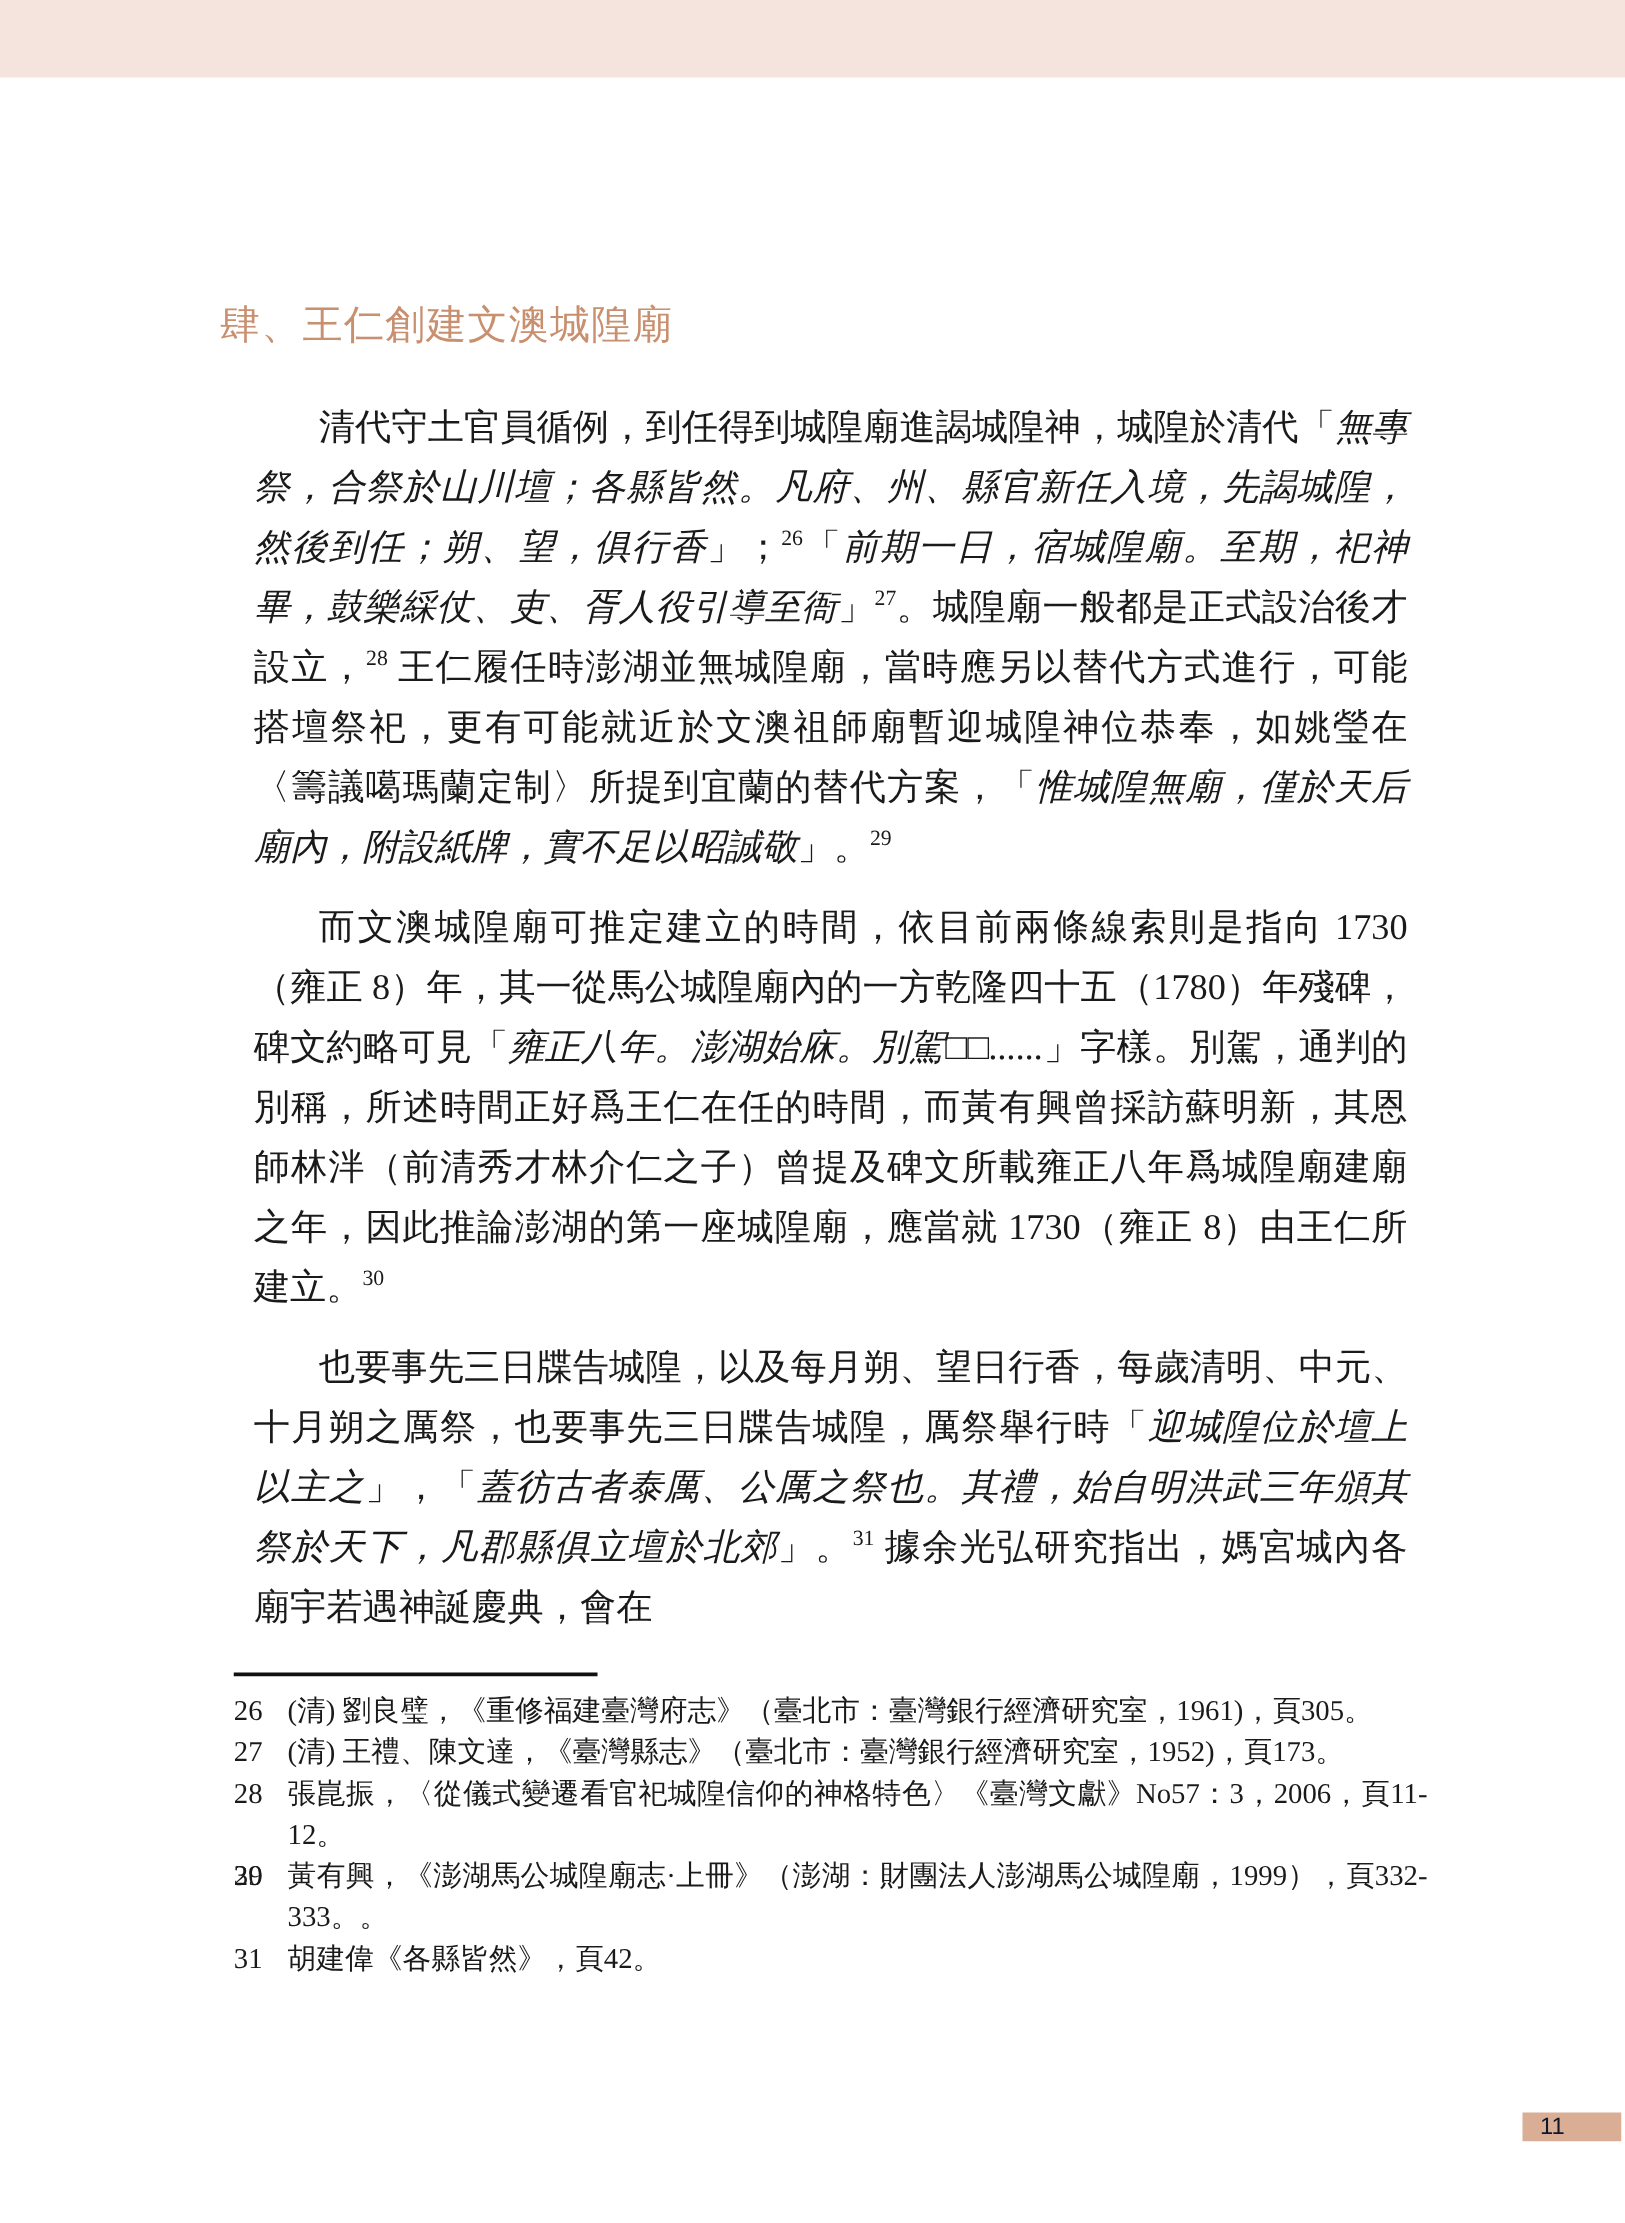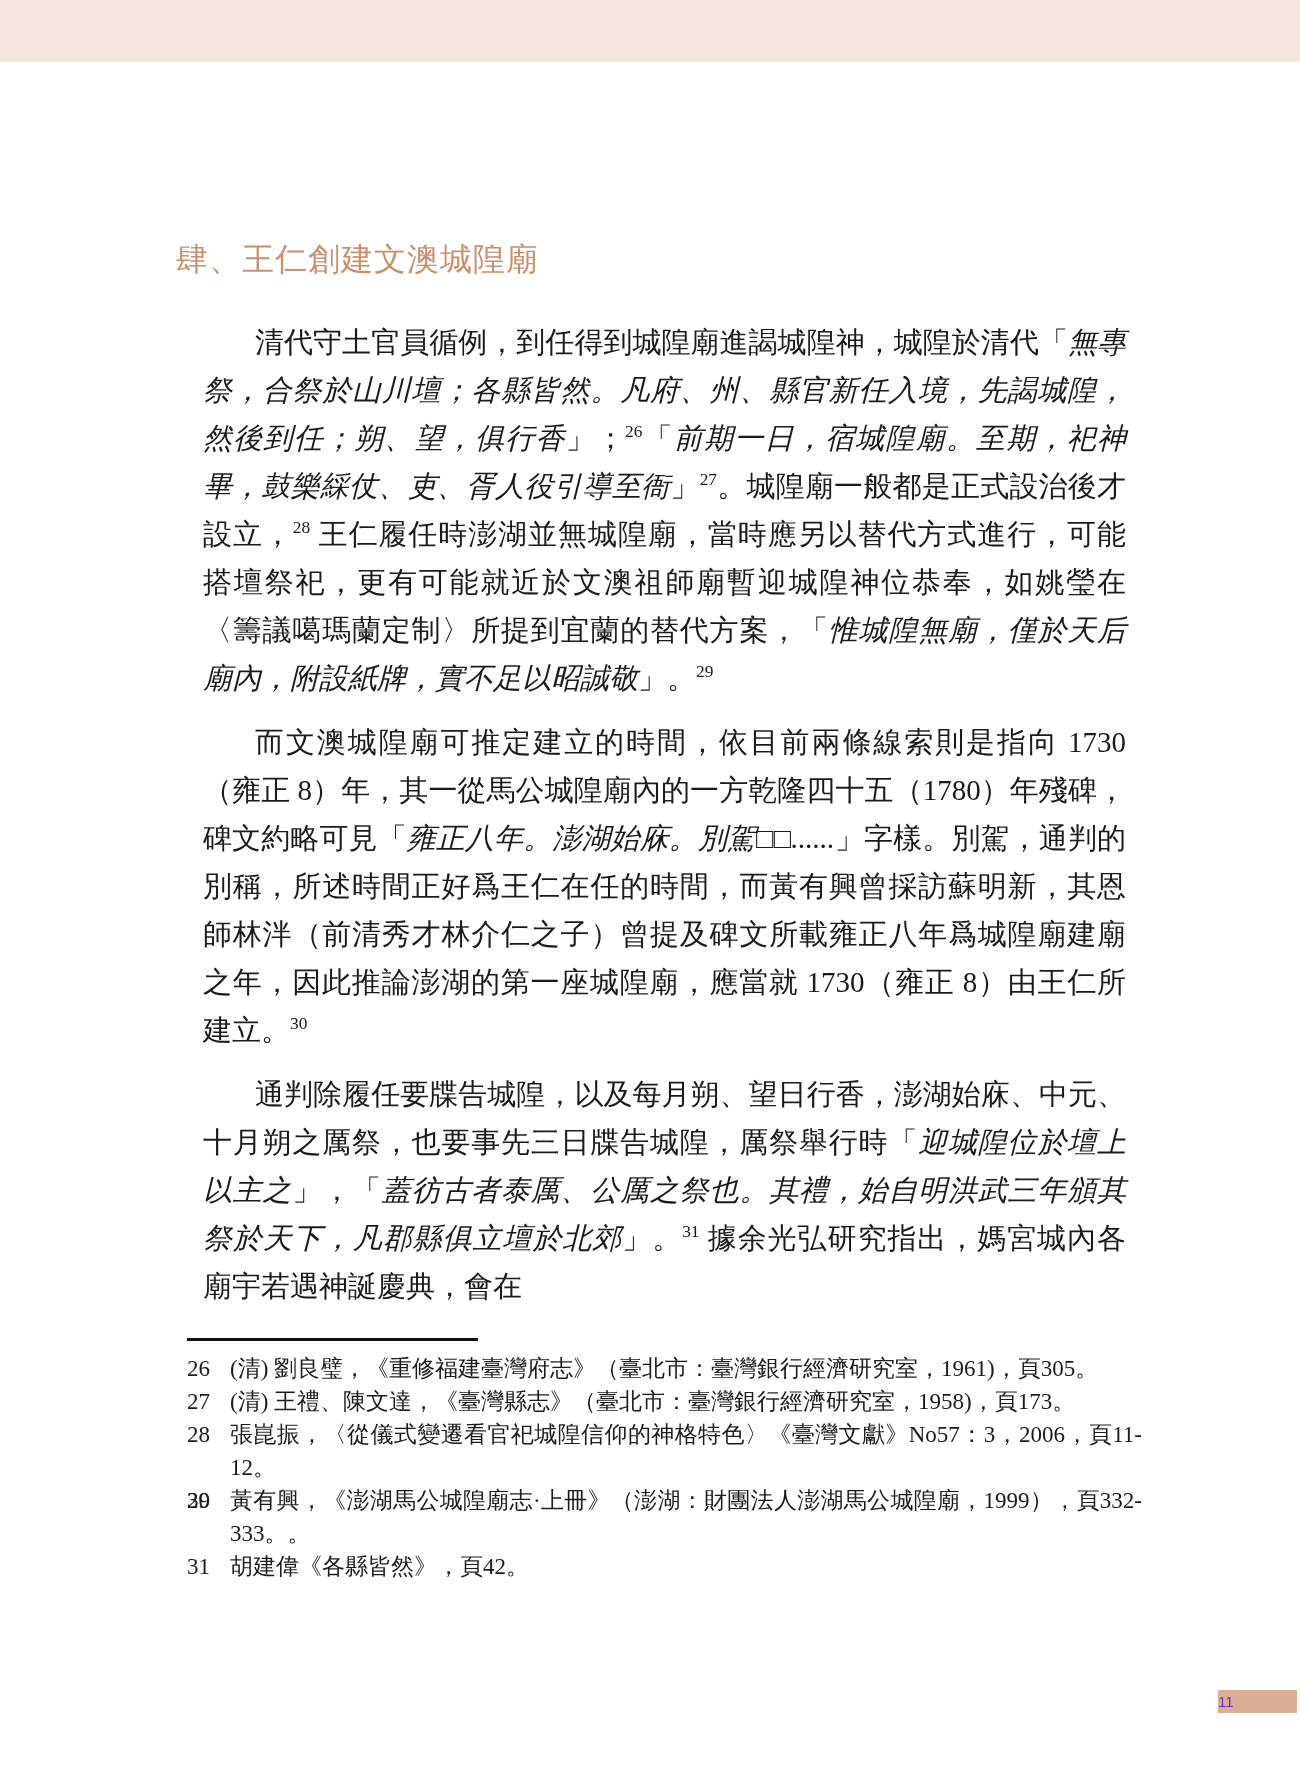--- a/index.html
+++ b/index.html
@@ -65,45 +65,46 @@
   .fn .num{
     position:absolute;
     left:0;top:0;
   }
   .page-badge{
     position:absolute;
     top:1690px;left:1218px;
     width:79px;height:23px;
     background:#d9ae95;
     font-family:"Liberation Sans","DejaVu Sans",sans-serif;
-    font-size:15px;
+    font-size:19px;
     line-height:23px;
-    color:#6d28d9;
+    color:#0f172a;
+    padding-left:14px;
     box-sizing:border-box;
   }
 </style>
 </head>
 <body>
 
 <div class="page" style="color: rgb(26, 26, 26);">
   <div class="topbar" style="background: rgb(245, 228, 221);"></div>
 
   <h1 class="heading" style="color: rgb(201, 144, 111);">肆、王仁創建文澳城隍廟</h1>
 
   <div class="body-text" id="body-text">
       <p class="para"><span>清代守土官員循例，到任得到城隍廟進謁城隍神，城隍於清代「</span><span class="quote">無專祭，合祭於山川壇；各縣皆然。凡府、州、縣官新任入境，先謁城隍，然後到任；朔、望，俱行香</span><span>」；</span><span class="sup">26</span><span>「</span><span class="quote">前期一日，宿城隍廟。至期，祀神畢，鼓樂綵仗、吏、胥人役引導至衙</span><span>」</span><span class="sup">27</span><span>。城隍廟一般都是正式設治後才設立，</span><span class="sup">28</span><span> 王仁履任時澎湖並無城隍廟，當時應另以替代方式進行，可能搭壇祭祀，更有可能就近於文澳祖師廟暫迎城隍神位恭奉，如姚瑩在〈籌議噶瑪蘭定制〉所提到宜蘭的替代方案，「</span><span class="quote">惟城隍無廟，僅於天后廟內，附設紙牌，實不足以昭誠敬</span><span>」。</span><span class="sup">29</span></p>
       <p class="para"><span>而文澳城隍廟可推定建立的時間，依目前兩條線索則是指向 1730（雍正 8）年，其一從馬公城隍廟內的一方乾隆四十五（1780）年殘碑，碑文約略可見「</span><span class="quote">雍正八年。澎湖始庥。別駕□□......</span><span>」字樣。別駕，通判的別稱，所述時間正好爲王仁在任的時間，而黃有興曾採訪蘇明新，其恩師林泮（前清秀才林介仁之子）曾提及碑文所載雍正八年爲城隍廟建廟之年，因此推論澎湖的第一座城隍廟，應當就 1730（雍正 8）由王仁所建立。</span><span class="sup">30</span></p>
-      <p class="para"><span>通判除履任要牒告城隍，以及每月朔、望日行香，澎湖始庥、中元、十月朔之厲祭，也要事先三日牒告城隍，厲祭舉行時「</span><span class="quote">迎城隍位於壇上以主之</span><span>」，「</span><span class="quote">蓋彷古者泰厲、公厲之祭也。其禮，始自明洪武三年頒其祭於天下，凡郡縣俱立壇於北郊</span><span>」。</span><span class="sup">31</span><span> 據余光弘研究指出，媽宮城內各廟宇若遇神誕慶典，會在</span></p>
+      <p class="para"><span>也要事先三日牒告城隍，以及每月朔、望日行香，每歲清明、中元、十月朔之厲祭，也要事先三日牒告城隍，厲祭舉行時「</span><span class="quote">迎城隍位於壇上以主之</span><span>」，「</span><span class="quote">蓋彷古者泰厲、公厲之祭也。其禮，始自明洪武三年頒其祭於天下，凡郡縣俱立壇於北郊</span><span>」。</span><span class="sup">31</span><span> 據余光弘研究指出，媽宮城內各廟宇若遇神誕慶典，會在</span></p>
     </div>
 
   <div class="fn-rule"></div>
 
   <div class="footnotes" id="footnotes">
       <div class="fn"><span class="num">26</span><span>(清) 劉良璧，《重修福建臺灣府志》（臺北市：臺灣銀行經濟研究室，1961)，頁305。</span></div>
-      <div class="fn"><span class="num">27</span><span>(清) 王禮、陳文達，《臺灣縣志》（臺北市：臺灣銀行經濟研究室，1958)，頁173。</span></div>
+      <div class="fn"><span class="num">27</span><span>(清) 王禮、陳文達，《臺灣縣志》（臺北市：臺灣銀行經濟研究室，1952)，頁173。</span></div>
       <div class="fn"><span class="num">28</span><span>張崑振，〈從儀式變遷看官祀城隍信仰的神格特色〉《臺灣文獻》No57：3，2006，頁11-12。</span></div>
       <div class="fn"><span class="num">29</span></div>
       <div class="fn"><span class="num">30</span><span>黃有興，《澎湖馬公城隍廟志·上冊》（澎湖：財團法人澎湖馬公城隍廟，1999），頁332-333。。</span></div>
       <div class="fn"><span class="num">31</span><span>胡建偉《各縣皆然》，頁42。</span></div>
     </div>
 
   <div class="page-badge" style="background: rgb(217, 174, 149);">11</div>
 </div>
 
 </body></html>

